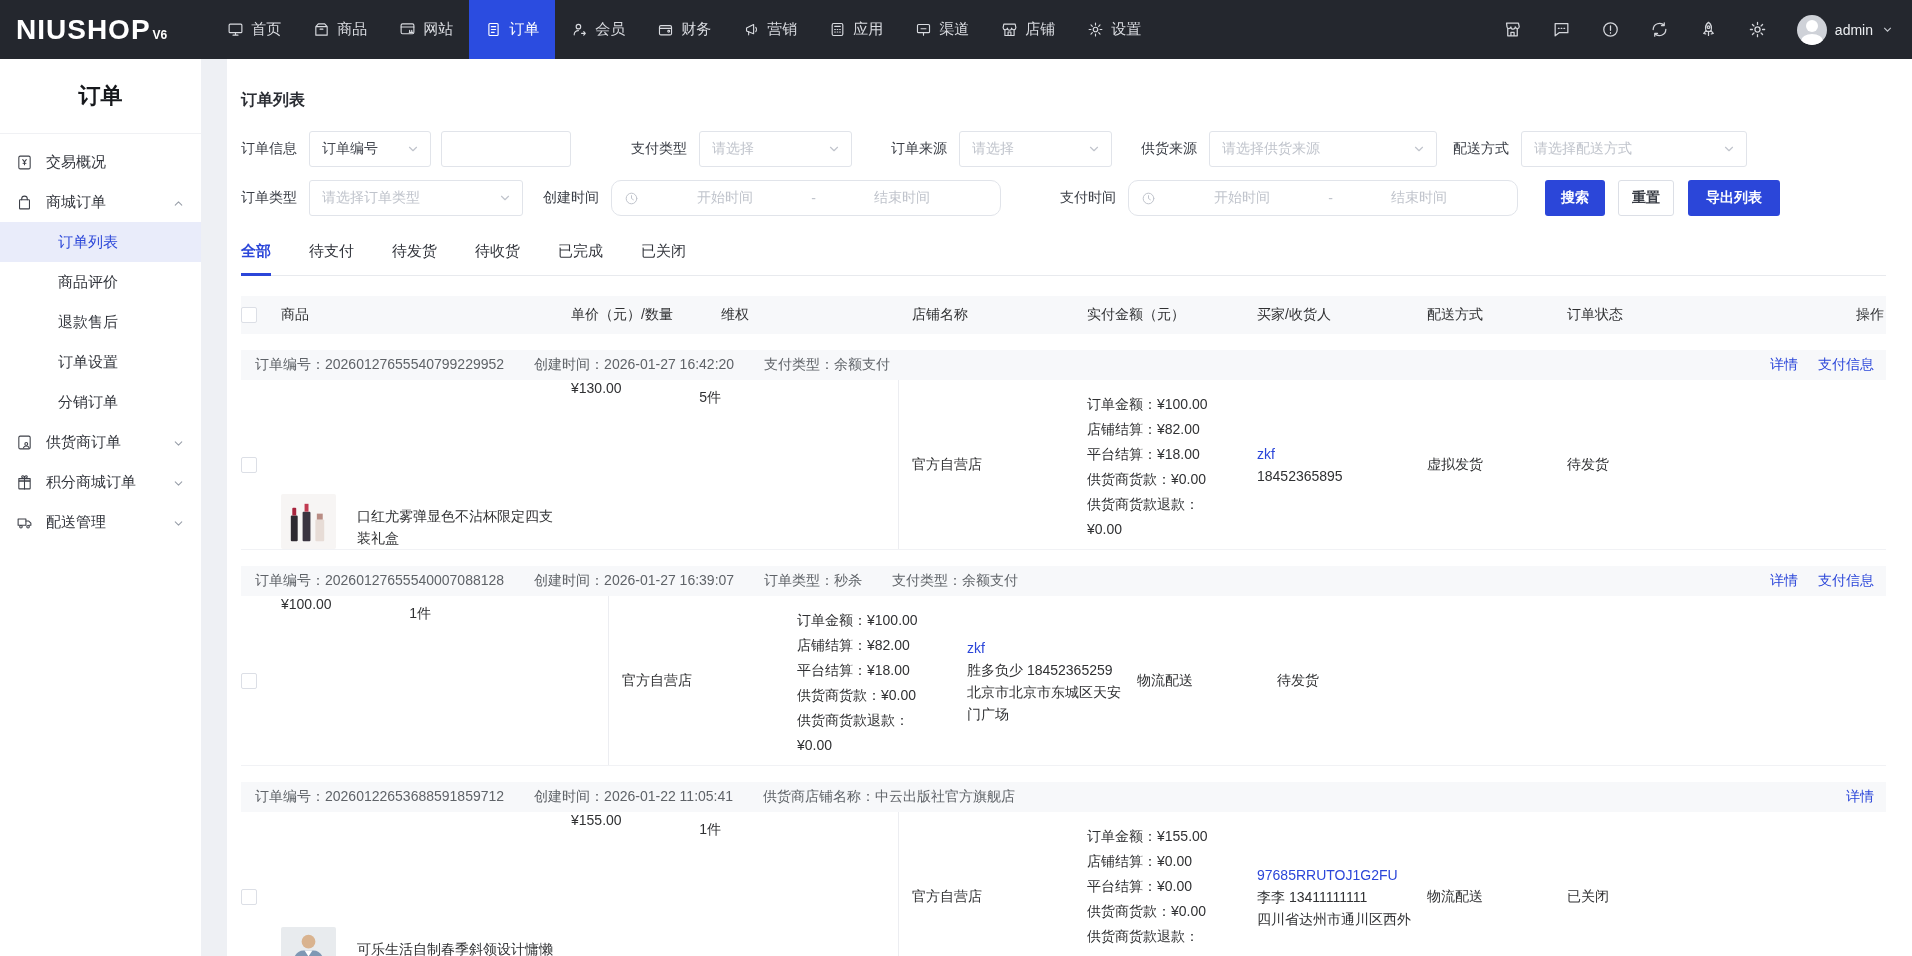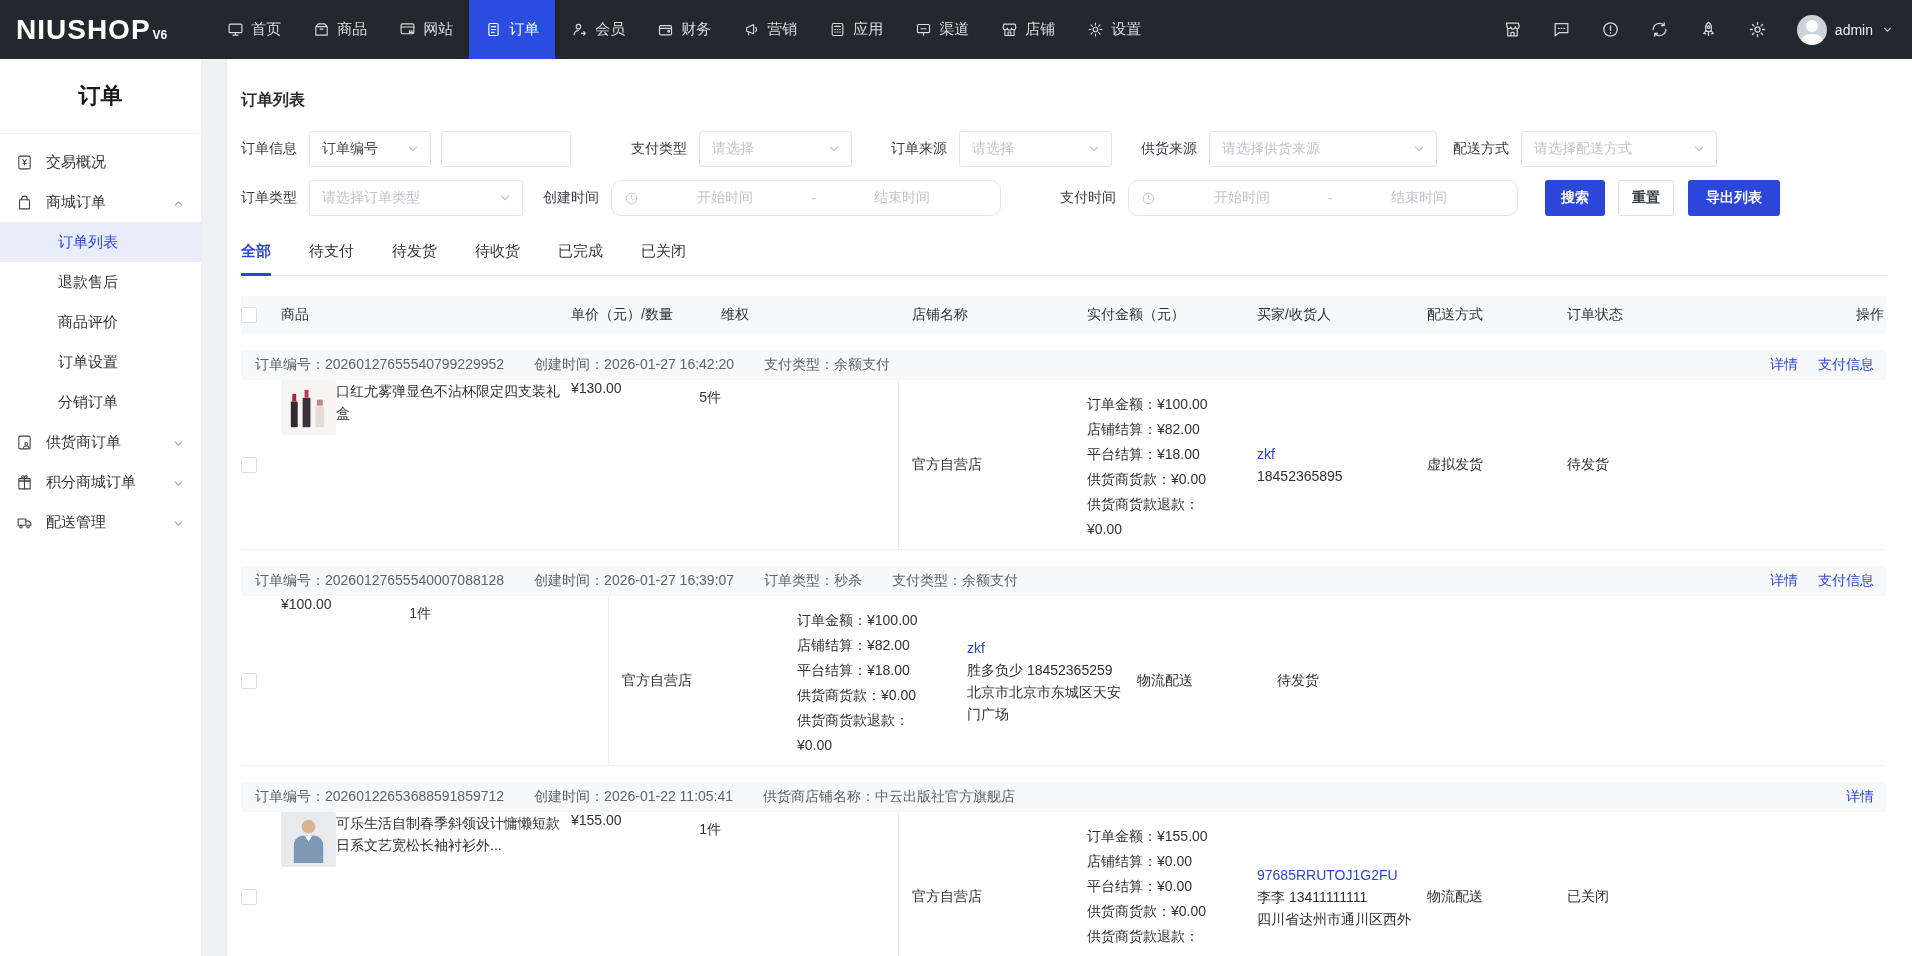--- a/index.html
+++ b/index.html
@@ -81,21 +81,21 @@
   .c-act    { flex:1; text-align:right; padding-right:2px; }
   .checkbox { width:16px; height:16px; border:1px solid #dcdfe6; border-radius:2px; background:#fff; cursor:pointer; display:inline-block; }
 
   .order-block { margin-top:16px; }
   .order-meta { height:30px; background:#f7f8fa; display:flex; align-items:center; padding:0 12px 0 14px; font-size:14px; color:#5f6368; }
   .order-meta .seg { margin-right:30px; white-space:nowrap; }
   .meta-actions { margin-left:auto; display:flex; gap:20px; }
   .link { color:#2b46d9; font-size:14px; cursor:pointer; white-space:nowrap; }
 
   .order-content { display:flex; height:170px; border-bottom:1px solid #f1f2f5; font-size:14px; color:#303133; }
-  .order-content .c-prod { display:flex; align-items:flex-start; gap:0; padding-right:10px; }
+  .order-content .c-prod { display:flex; align-items:flex-end; gap:21px; padding-right:10px; }
   .p-img { width:55px; height:55px; flex-shrink:0; border-radius:2px; overflow:hidden; }
   .p-img svg { display:block; }
   .p-name { line-height:22px; }
   .order-content .c-price { display:flex; justify-content:space-between; }
   .p-qty { margin-top:9px; }
   .order-content .c-shop { display:flex; align-items:center; border-left:1px solid #ecedf1; }
   .thead .c-shop { border-left:1px solid transparent; }
   .order-content .c-amt { display:flex; flex-direction:column; padding-top:12px; line-height:25px; }
   .order-content .c-buyer { display:flex; flex-direction:column; justify-content:center; line-height:22px; }
   .order-content .c-dlv, .order-content .c-status { display:flex; align-items:center; }
@@ -258,22 +258,22 @@
               </svg>
           </span>
           <span>商城订单</span>
           <span class="chev">
             <svg viewBox="0 0 24 24">
                 <polyline points="6 15 12 9 18 15"></polyline>
               </svg>
           </span>
         </div>
         <div class="submenu-item active">订单列表</div>
+        <div class="submenu-item">商品评价</div>
         <div class="submenu-item">退款售后</div>
-        <div class="submenu-item">商品评价</div>
         <div class="submenu-item">订单设置</div>
         <div class="submenu-item">分销订单</div>
         <div class="menu-item">
           <span class="micon">
             <svg viewBox="0 0 24 24">
                 <rect x="4" y="3" width="16" height="18" rx="2"></rect>
                 <circle cx="14.5" cy="14" r="2"></circle>
                 <path d="M10.5 19.5c.6-1.8 2.2-2.6 4-2.6s3.4.8 4 2.6"></path>
               </svg>
           </span>
@@ -345,21 +345,21 @@
             </svg>
         </div>
         <span class="f-label" style="margin-left:29px">供货来源</span>
         <div class="sel" style="width:228px">
           <span class="ph">请选择供货来源</span>
           <svg viewBox="0 0 24 24">
               <polyline points="6 9 12 15 18 9"></polyline>
             </svg>
         </div>
         <span class="f-label" style="margin-left:16px">配送方式</span>
-        <div class="sel" style="width:196px">
+        <div class="sel" style="width:226px">
           <span class="ph">请选择配送方式</span>
           <svg viewBox="0 0 24 24">
               <polyline points="6 9 12 15 18 9"></polyline>
             </svg>
         </div>
       </div>
 
       <div class="filter-row filter-row2">
         <span class="f-label">订单类型</span>
         <div class="sel" style="width:214px">

